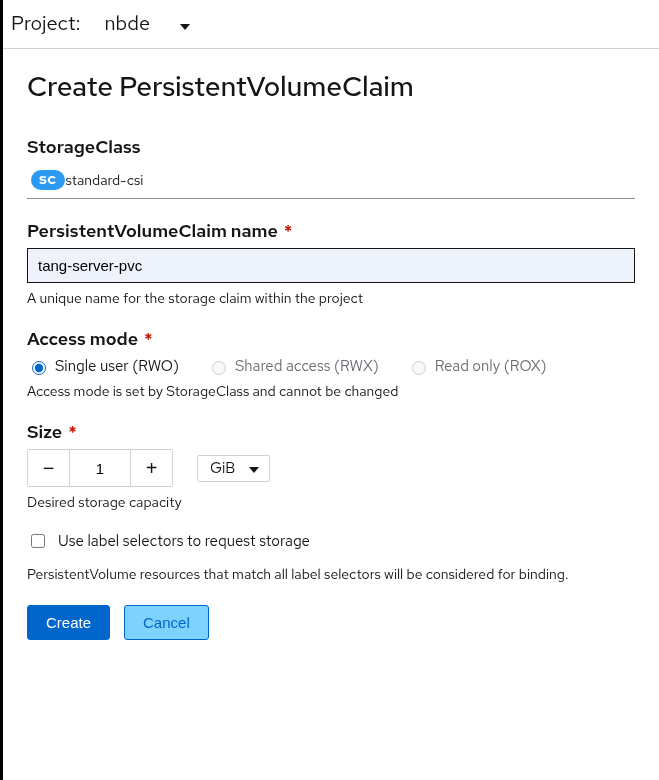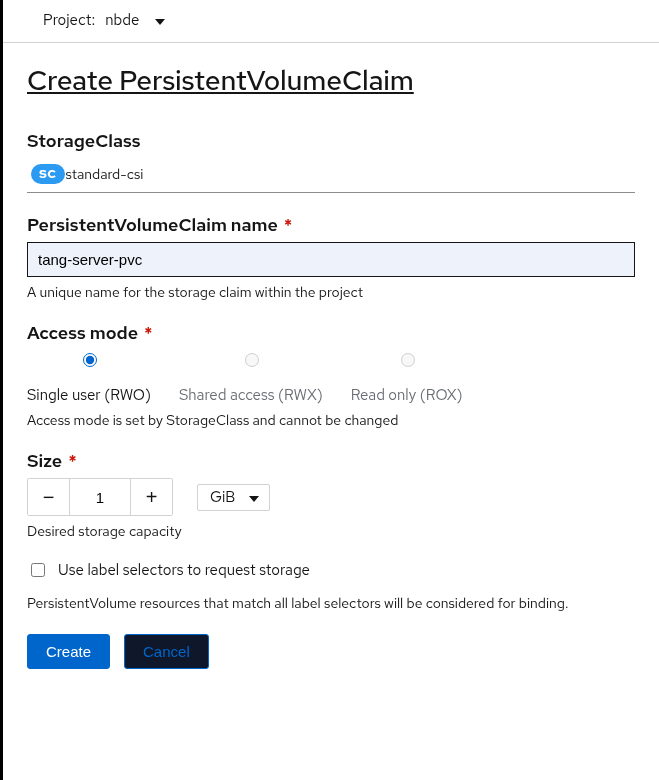--- a/index.html
+++ b/index.html
@@ -6,28 +6,28 @@
   body {
     margin: 0;
     font-family: "Red Hat Text", "Overpass", "Helvetica Neue", Arial, sans-serif;
     font-size: 14px;
     color: #151515;
     background: #fff;
     width: 659px;
   }
   .page { border-left: 3px solid #000; min-height: 780px; padding-bottom: 24px; }
   .project-bar {
-    display: flex; align-items: center; gap: 10px;
-    padding: 10px 40px 12px;
+    display: flex; align-items: center; gap: 24px;
+    padding: 10px 8px 12px;
     border-bottom: 1px solid #d2d2d2;
-    font-size: 15px;
+    font-size: 20px;
   }
   .project-bar .caret { margin-left: 6px; }
   .content { padding: 18px 24px 8px; }
-  h1.title { font-size: 28px; font-weight: 500; margin: 0 0 30px 0; letter-spacing: -0.2px; text-decoration: underline; }
+  h1.title { font-size: 28px; font-weight: 500; margin: 0 0 30px 0; letter-spacing: -0.2px; }
   .form-group { margin-bottom: 20px; }
   .label { font-weight: 600; font-size: 18px; margin-bottom: 6px; display: block; }
   .req { color: #c9190b; font-weight: 600; margin-left: 2px; }
   .help { color: #151515; font-size: 14px; margin-top: 6px; }
   .sc-select {
     border-bottom: 1px solid #8a8d90;
     padding: 6px 4px 8px;
     display: flex; align-items: center; gap: 1px;
     cursor: pointer;
   }
@@ -42,21 +42,21 @@
   }
   .text-input {
     width: 100%;
     border: 1px solid #151515;
     padding: 8px 10px;
     font-size: 15px;
     background: #eef3fb;
     outline: none;
   }
   .radio-row { display: flex; align-items: center; gap: 28px; flex-wrap: wrap; }
-  .radio-item { display: inline-flex; align-items: center; gap: 18px; font-size: 15px; flex-direction: column; }
+  .radio-item { display: inline-flex; align-items: center; gap: 6px; font-size: 15px; }
   .radio-item.disabled { color: #6a6e73; }
   .radio-item input[type=radio] { width: 14px; height: 14px; }
   .radio-item.disabled input[type=radio] { accent-color: #8a8d90; }
   .radio-item.checked input[type=radio] { accent-color: #0066cc; }
   .stepper-row { display: flex; align-items: center; gap: 24px; }
   .stepper { display: inline-flex; border: 1px solid #d2d2d2; border-radius: 2px; overflow: hidden; }
   .stepper button {
     width: 42px; height: 36px; border: none; background: #fff; cursor: pointer;
     font-size: 20px; font-weight: 500; color: #151515;
     border-right: 1px solid #d2d2d2;
@@ -70,21 +70,21 @@
     display: inline-flex; align-items: center; gap: 14px; cursor: pointer;
     font-size: 15px; border-radius: 2px;
   }
   .checkbox-row { display: flex; align-items: center; gap: 10px; font-size: 15px; margin-top: 2px; }
   .checkbox-row input { width: 14px; height: 14px; }
   .buttons { display: flex; gap: 14px; margin-top: 22px; }
   .btn {
     padding: 8px 18px; font-size: 15px; border-radius: 3px; cursor: pointer;
   }
   .btn-primary { background: #0066cc; color: #fff; border: 1px solid #0066cc; }
-  .btn-secondary { background: #0f172a; color: #0066cc; border: 1px solid #0066cc; }
+  .btn-secondary { background: #7dd3fc; color: #0066cc; border: 1px solid #0066cc; }
   svg.caret-down { width: 10px; height: 6px; }
 </style>
 </head>
 <body>
 
 <div class="page">
   <div class="project-bar">
     <span>Project:</span>
     <span>nbde</span>
     <span class="caret">

